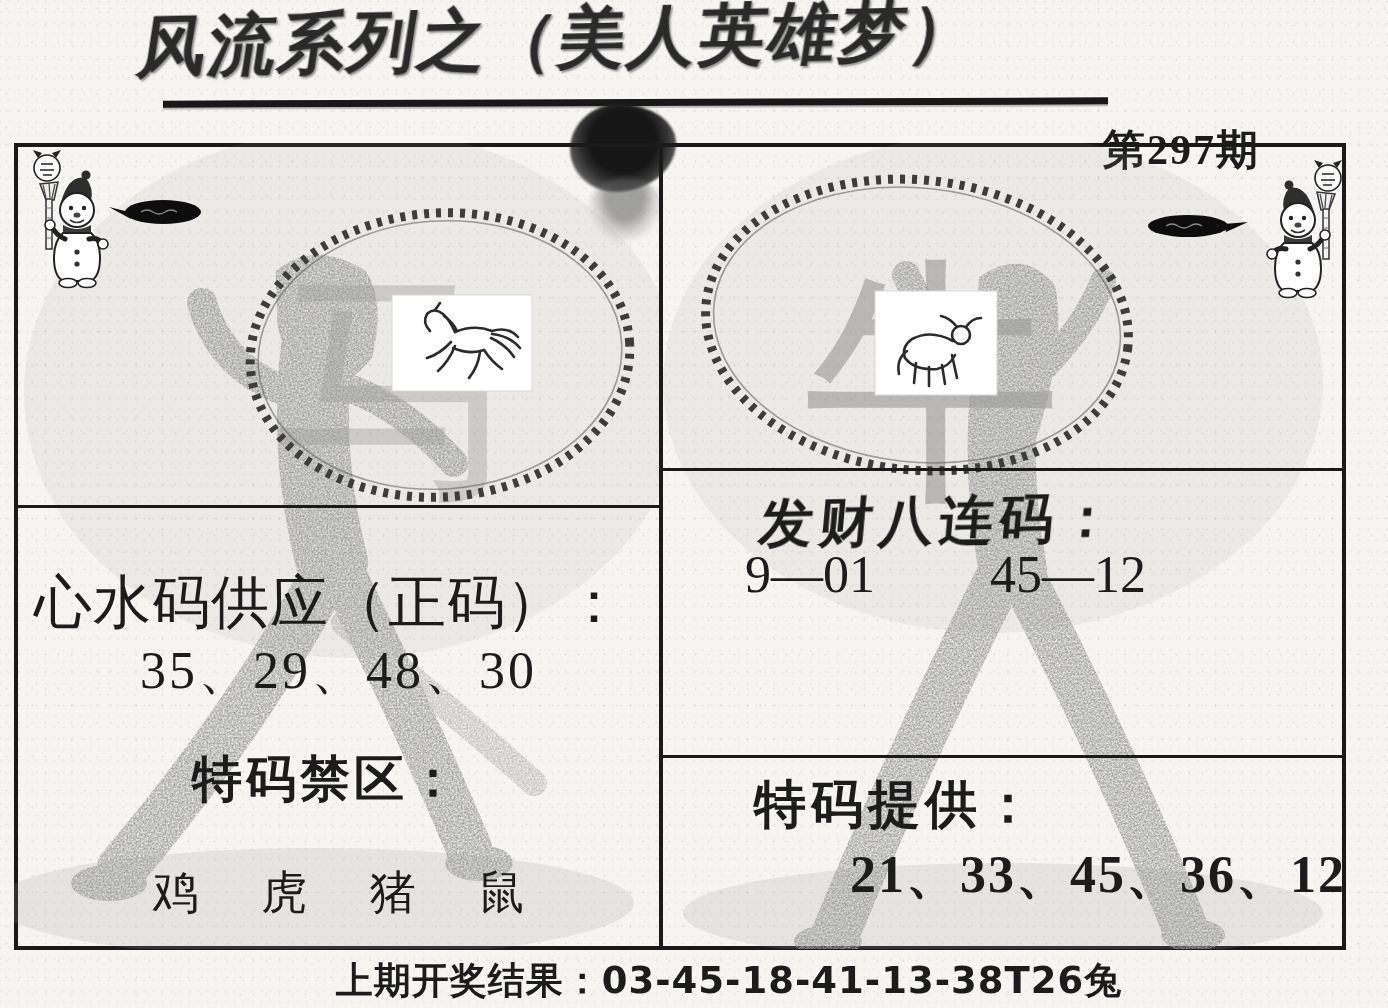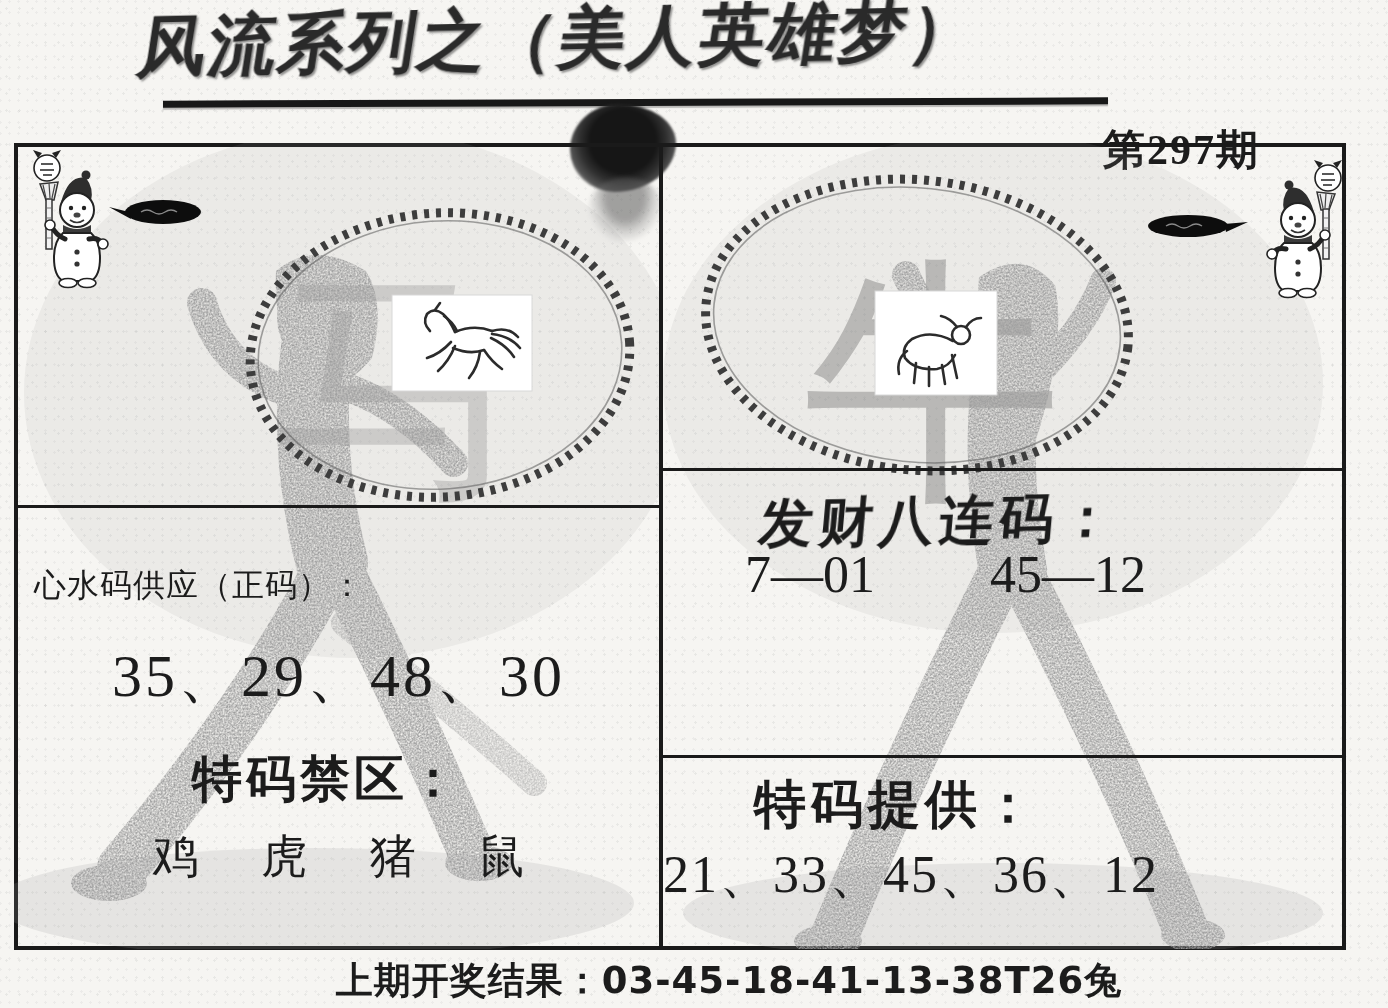--- a/index.html
+++ b/index.html
@@ -47,38 +47,38 @@
 
   
   .main-box{left:14px;top:143px;width:1324px;height:799px;border:4px solid #1a1a1a;background:transparent;}
   .v-divider{left:659px;top:143px;width:4px;height:807px;background:#1a1a1a;}
   .rule{background:#1a1a1a;height:3px;}
   .rule-left{left:16px;top:505px;width:645px;}
   .rule-right-1{left:663px;top:468px;width:679px;}
   .rule-right-2{left:663px;top:755px;width:679px;}
 
   
-  .lp-heading1{left:34px;top:564px;width:610px;font-size:32px;letter-spacing:1px;white-space:nowrap;}
-  .lp-numbers{left:14px;top:636px;width:649px;text-align:center;font-size:60px;letter-spacing:3px;}
+  .lp-heading1{left:34px;top:564px;width:610px;font-size:58px;letter-spacing:1px;white-space:nowrap;}
+  .lp-numbers{left:14px;top:636px;width:649px;text-align:center;font-size:52px;letter-spacing:3px;}
   .lp-heading2{left:14px;top:746px;width:596px;text-align:center;padding-left:30px;box-sizing:border-box;
                font-size:50px;font-weight:bold;letter-spacing:4px;}
-  .lp-animals{left:14px;top:826px;width:649px;text-align:center;font-size:46px;
+  .lp-animals{left:14px;top:862px;width:649px;text-align:center;font-size:46px;
               font-family:"DejaVu Sans","Liberation Sans",sans-serif;}
   .lp-animals span{margin:0 24px;}
 
   
   .rp-heading1{left:663px;top:484px;width:683px;text-align:center;padding-right:130px;box-sizing:border-box;
                font-size:54px;font-weight:bold;letter-spacing:6px;transform:skewX(-6deg) rotate(-1deg);
                filter:blur(.3px);}
   .rp-pairs{left:745px;top:538px;width:580px;font-size:52px;}
   .rp-row{display:flex;line-height:73px;white-space:nowrap;}
   .rp-row .c1{flex:0 0 245px;}
   .rp-heading2{left:663px;top:770px;width:577px;text-align:center;padding-right:110px;box-sizing:border-box;
                font-size:52px;font-weight:bold;letter-spacing:5px;}
-  .rp-special{left:663px;top:840px;width:683px;text-align:left;font-size:52px;letter-spacing:2px;}
+  .rp-special{left:663px;top:840px;width:683px;text-align:right;font-size:52px;letter-spacing:2px;font-weight:bold;}
 
   
   .footer{left:0;top:956px;width:1388px;text-align:center;padding-left:70px;box-sizing:border-box;
           font-size:37px;font-weight:bold;letter-spacing:1px;
           font-family:"DejaVu Sans","Liberation Sans",sans-serif;}
 </style>
 </head>
 <body>
 
 <div class="abs title">风流系列之（美人英雄梦）</div>
@@ -264,20 +264,20 @@
 <div class="abs lp-animals">
   <span>鸡</span>
   <span>虎</span>
   <span>猪</span>
   <span>鼠</span>
 </div>
 
 <div class="abs rp-heading1">发财八连码：</div>
 <div class="abs rp-pairs">
   <div class="rp-row">
-    <span class="c1">7—01</span>
+    <span class="c1">9—01</span>
     <span class="c2">45—12</span>
   </div>
 </div>
 <div class="abs rp-heading2">特码提供：</div>
 <div class="abs rp-special">21、33、45、36、12</div>
 
 <div class="abs footer">上期开奖结果：03-45-18-41-13-38T26兔</div>
 
 </body></html>

